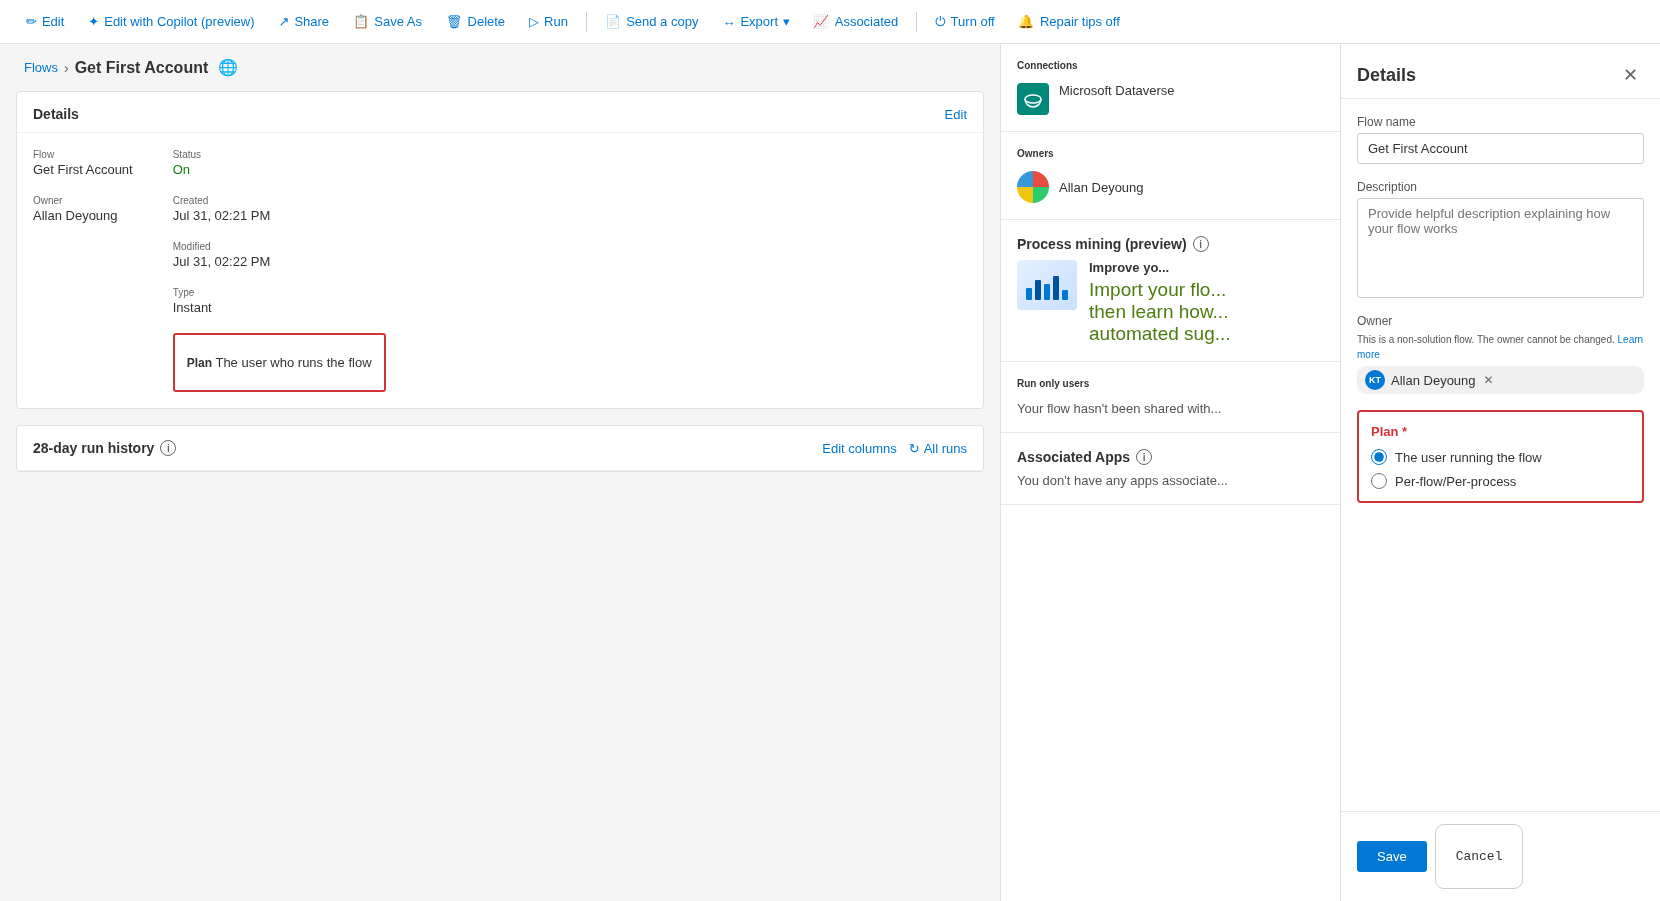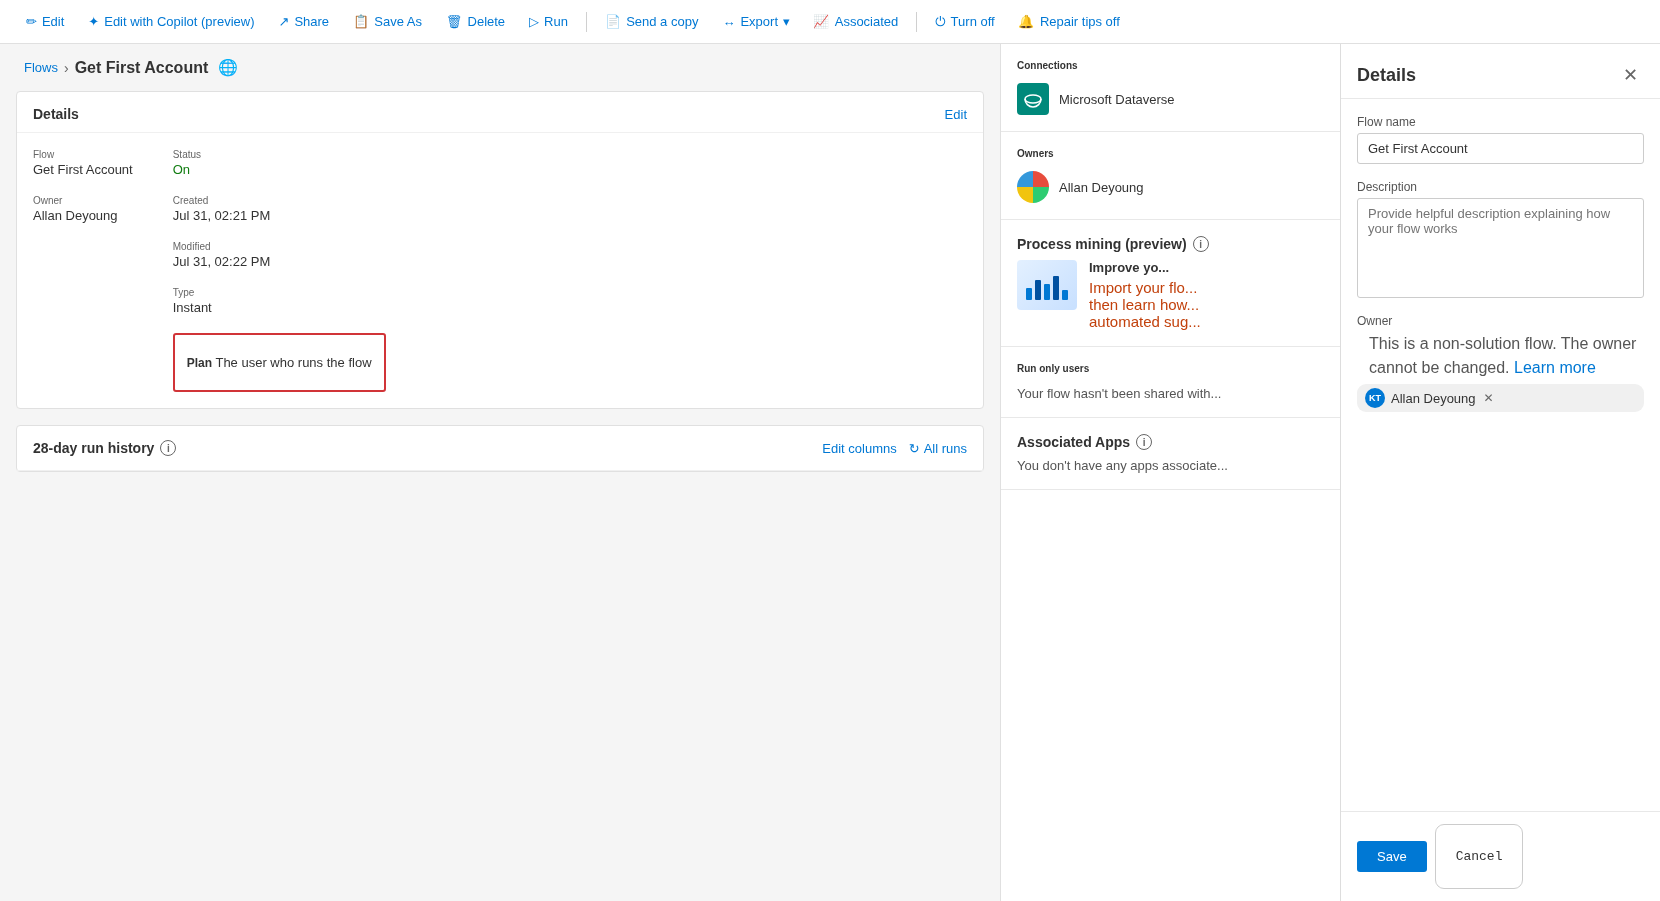--- a/index.html
+++ b/index.html
@@ -144,21 +144,20 @@
     }
 
     .panel-section {
       padding: 16px;
       border-bottom: 1px solid #e8e8e8;
     }
     .panel-section-title { font-weight: 600; font-size: 10px; margin-bottom: 12px; }
 
     .connection-item {
       display: flex;
-      align-items: center;
       gap: 10px;
       font-size: 13px;
     }
     .connection-icon {
       width: 32px; height: 32px;
       background: #00897b;
       border-radius: 4px;
       display: flex;
       align-items: center;
       justify-content: center;
@@ -191,21 +190,21 @@
     .process-img {
       width: 60px;
       height: 50px;
       background: linear-gradient(135deg, #e3f0ff 0%, #c8e0ff 100%);
       border-radius: 4px;
       display: flex;
       align-items: center;
       justify-content: center;
       flex-shrink: 0;
     }
-    .process-text { font-size: 15px; color: #c2410c; }
+    .process-text { font-size: 19px; color: #4d7c0f; }
     .process-title { font-weight: 600; font-size: 13px; margin-bottom: 4px; }
 
     .section-title-row {
       display: flex;
       align-items: center;
       gap: 6px;
       font-weight: 600;
       font-size: 14px;
       margin-bottom: 8px;
     }
@@ -263,21 +262,21 @@
       border-radius: 3px;
       padding: 7px 10px;
       font-size: 13px;
       color: #aaa;
       font-family: inherit;
       resize: none;
       height: 100px;
       outline: none;
     }
 
-    .owner-desc { font-size: 16px; color: #555; line-height: 1.5; margin-left: 12px; }
+    .owner-desc { font-size: 10px; color: #555; line-height: 1.5; }
     .owner-desc a { color: #0078d4; text-decoration: none; }
 
     .owner-tag {
       display: inline-flex;
       align-items: center;
       gap: 6px;
       background: #f0f0f0;
       border-radius: 9px;
       padding: 4px 8px;
       font-size: 13px;
@@ -575,20 +574,36 @@
           <span>This is a non-solution flow. The owner cannot be changed.</span>
           <a href="#">Learn more</a>
         </p>
         <div class="owner-tag">
           <div class="owner-tag-avatar">KT</div>
           <span>Allan Deyoung</span>
           <span class="owner-tag-close">✕</span>
         </div>
       </div>
 
+      <div class="plan-section">
+        <div class="plan-label">
+          <span>Plan</span>
+          <span> *</span>
+        </div>
+        <div class="radio-group">
+          <label class="radio-item">
+            <input type="radio" name="plan" checked="" style="">
+            <span>The user running the flow</span>
+          </label>
+          <label class="radio-item">
+            <input type="radio" name="plan" style="">
+            <span>Per-flow/Per-process</span>
+          </label>
+        </div>
+      </div>
 
     </div>
 
     <div class="details-panel-footer">
       <button class="btn-primary">Save</button>
       <button class="btn-secondary">Cancel</button>
     </div>
   </div>
 
 </div>

